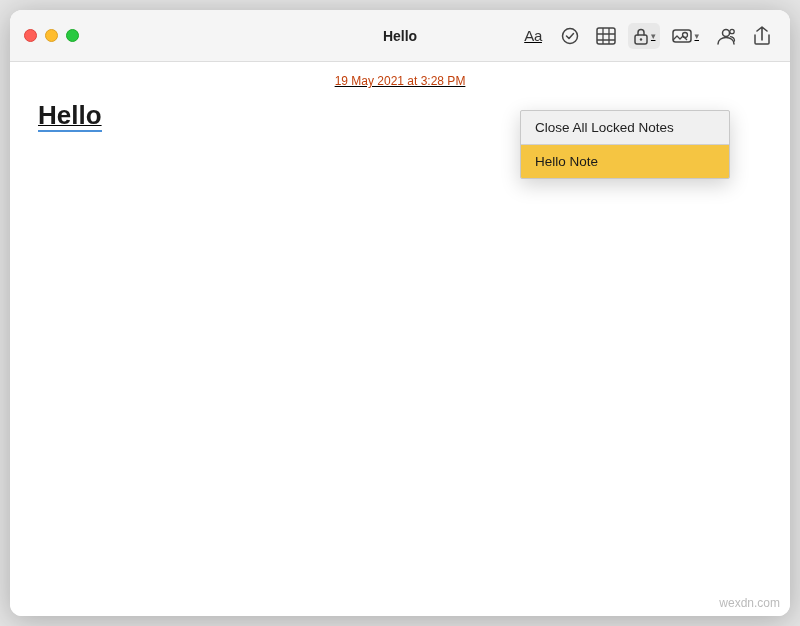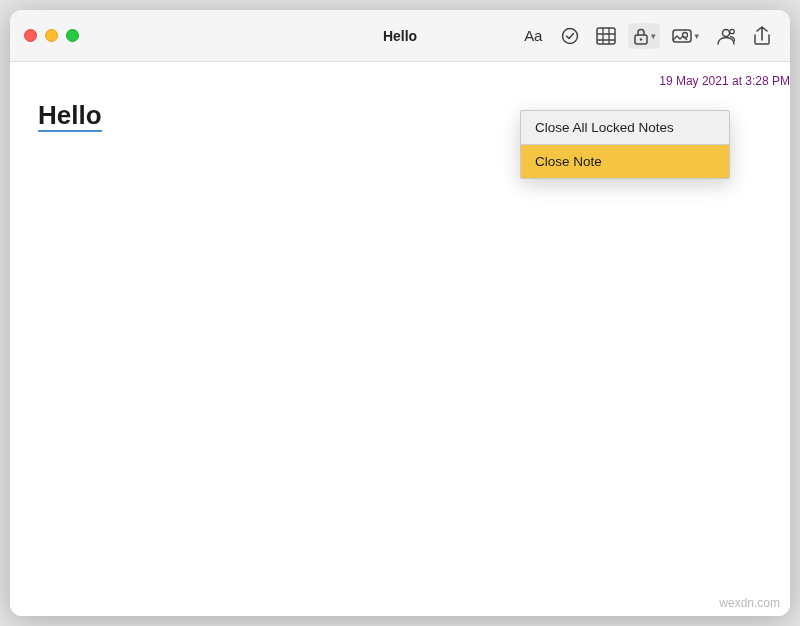--- a/index.html
+++ b/index.html
@@ -16,20 +16,21 @@
       width: 780px;
       height: 606px;
       margin: 10px auto;
       background: #ffffff;
       border-radius: 12px;
       box-shadow: 0 4px 30px rgba(0,0,0,0.25);
       display: flex;
       flex-direction: column;
       overflow: hidden;
       position: relative;
+      text-decoration: underline;
     }
 
     
     .titlebar {
       height: 52px;
       background: #f5f5f5;
       border-bottom: 1px solid #ddd;
       display: flex;
       align-items: center;
       padding: 0 14px;
@@ -102,22 +103,22 @@
     .content {
       flex: 1;
       background: #ffffff;
       display: flex;
       flex-direction: column;
       padding: 0;
       position: relative;
     }
 
     .note-date {
-      text-align: right;
-      color: #701a75;
+      text-align: center;
+      color: #c2410c;
       font-size: 12px;
       padding: 12px 0 8px;
     }
 
     .note-body {
       padding: 4px 28px 0 28px;
       flex: 1;
     }
 
     .note-title {
@@ -272,19 +273,19 @@
 
     <div class="note-date">19 May 2021 at 3:28 PM</div>
 
     <div class="note-body">
       <span class="note-title">Hello</span>
     </div>
 
     <div class="dropdown-menu">
       <button class="dropdown-item">Close All Locked Notes</button>
       <div class="divider"></div>
-      <button class="dropdown-item lock-note">Close Note</button>
+      <button class="dropdown-item lock-note">Hello Note</button>
     </div>
 
   </div>
 
   <span class="watermark">wexdn.com</span>
 </div>
 
 </body></html>

